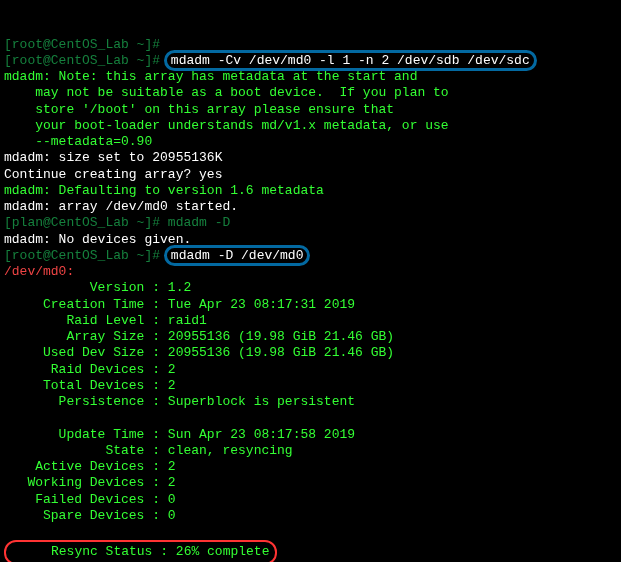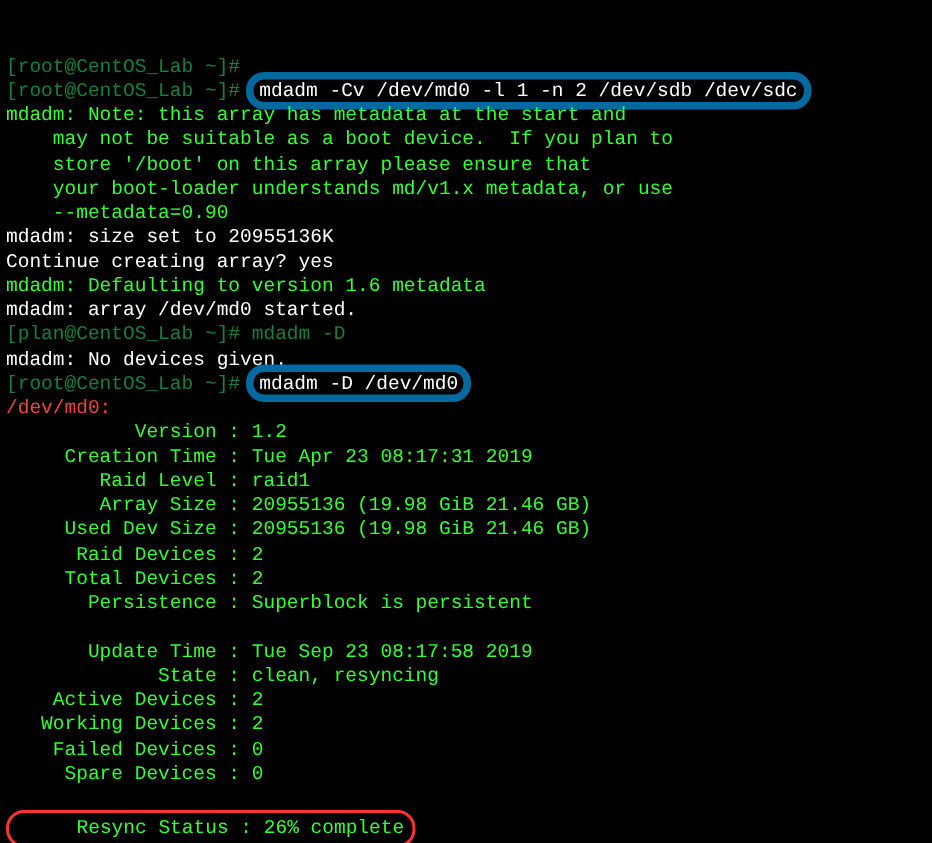--- a/index.html
+++ b/index.html
@@ -11,21 +11,21 @@
       padding: 4px;
       white-space: pre;
       color: #33ff33;
       width: 621px;
       box-sizing: border-box;
     }
     .red { color: #15803d; }
     .blue { color: #ef4444; }
     .white { color: #ffffff; }
     .highlight {
-      border: 5px solid #0369a1;
+      border: 3px solid #0369a1;
       border-radius: 12px;
       padding: 0 4px;
       margin: -2px -4px;
     }
     .highlight-block {
       border: 2px solid #ff3333;
       border-radius: 12px;
       padding: 2px 6px;
       margin: 0;
       display: inline-block;
@@ -51,21 +51,21 @@
 <span class="blue">/dev/md0:</span>
 <span>           Version : 1.2</span>
 <span>     Creation Time : Tue Apr 23 08:17:31 2019</span>
 <span>        Raid Level : raid1</span>
 <span>        Array Size : 20955136 (19.98 GiB 21.46 GB)</span>
 <span>     Used Dev Size : 20955136 (19.98 GiB 21.46 GB)</span>
 <span>      Raid Devices : 2</span>
 <span>     Total Devices : 2</span>
 <span>       Persistence : Superblock is persistent</span>
 <span></span>
-<span>       Update Time : Tue Sep 23 08:17:58 2019</span>
+<span>       Update Time : Sun Apr 23 08:17:58 2019</span>
 <span>             State : clean, resyncing</span>
 <span>    Active Devices : 2</span>
 <span>   Working Devices : 2</span>
 <span>    Failed Devices : 0</span>
 <span>     Spare Devices : 0</span>
 <span></span>
 <span class="highlight-block">     Resync Status : 26% complete</span>
 <span></span>
 
 

